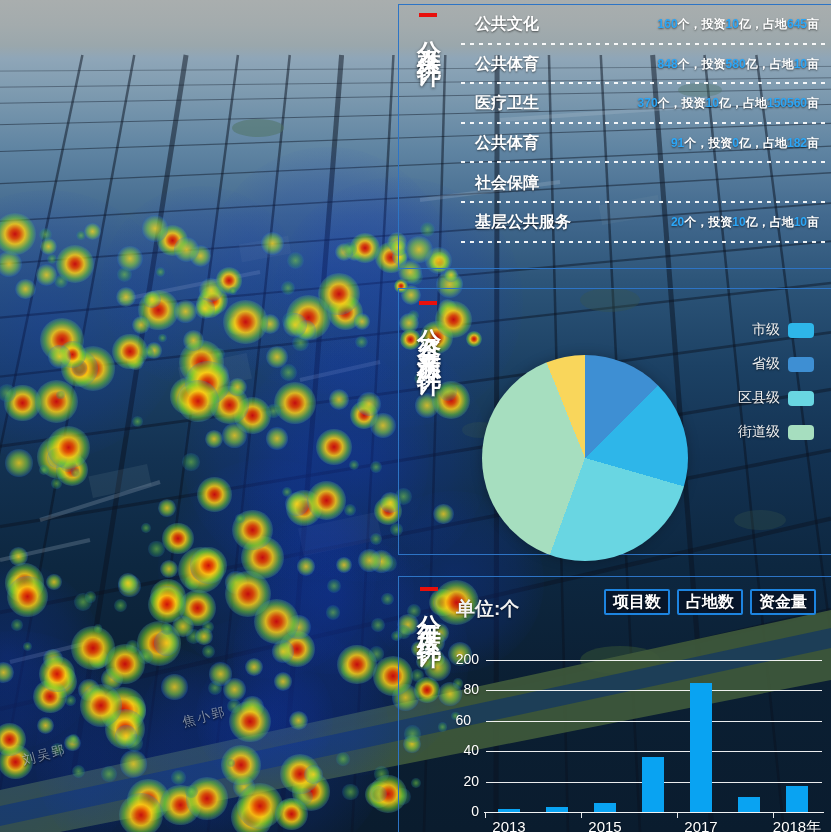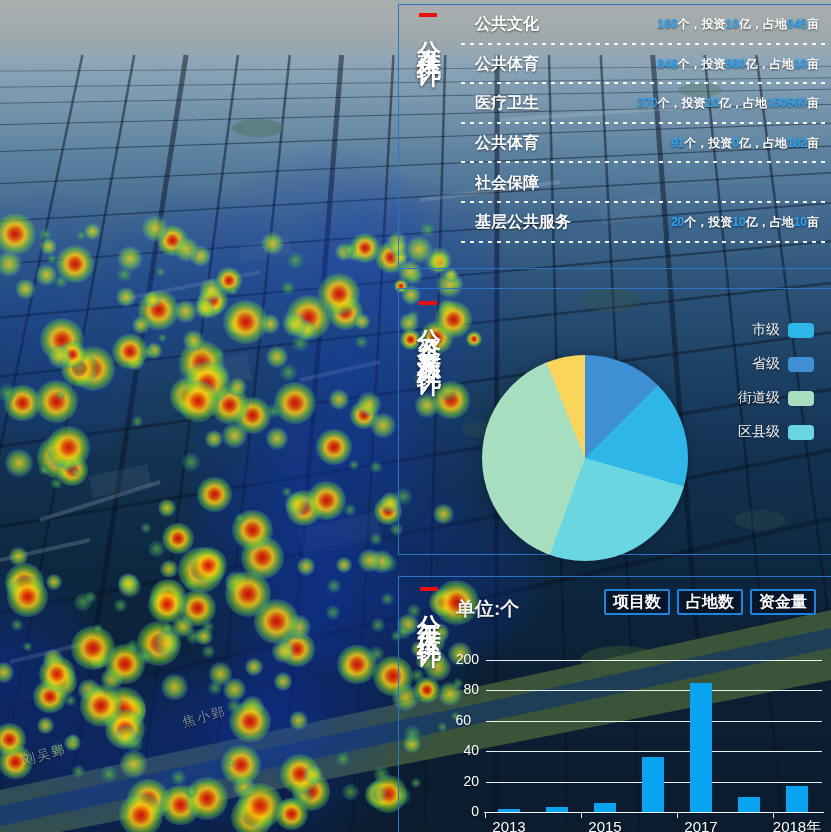--- a/index.html
+++ b/index.html
@@ -471,26 +471,26 @@
     <div class="legend" id="pieLegend">
         <div class="legend-item">
           <span class="legend-label">市级</span>
           <span class="legend-swatch" style="background: rgb(46, 182, 233);"></span>
         </div>
         <div class="legend-item">
           <span class="legend-label">省级</span>
           <span class="legend-swatch" style="background: rgb(62, 143, 211);"></span>
         </div>
         <div class="legend-item">
+          <span class="legend-label">区县级</span>
+          <span class="legend-swatch" style="background: rgb(105, 214, 226);"></span>
+        </div>
+        <div class="legend-item">
           <span class="legend-label">街道级</span>
           <span class="legend-swatch" style="background: rgb(166, 222, 191);"></span>
-        </div>
-        <div class="legend-item">
-          <span class="legend-label">区县级</span>
-          <span class="legend-swatch" style="background: rgb(105, 214, 226);"></span>
         </div>
       </div>
     <div class="pie" id="pie" style="background: conic-gradient(rgb(62, 143, 211) 0deg, rgb(62, 143, 211) 45deg, rgb(46, 182, 233) 45deg, rgb(46, 182, 233) 106deg, rgb(105, 214, 226) 106deg, rgb(105, 214, 226) 200deg, rgb(166, 222, 191) 200deg, rgb(166, 222, 191) 338deg, rgb(249, 214, 91) 338deg, rgb(249, 214, 91) 360deg);"></div>
   </section>
 
   <section class="panel panel-bar">
     <div class="dash" style="left:21px;top:10px;"></div>
     <h2 class="v-title" style="left:14px;top:19px;">分年度统计</h2>
     <div class="unit-label">单位:个</div>
     <div class="btns" id="barBtns">

